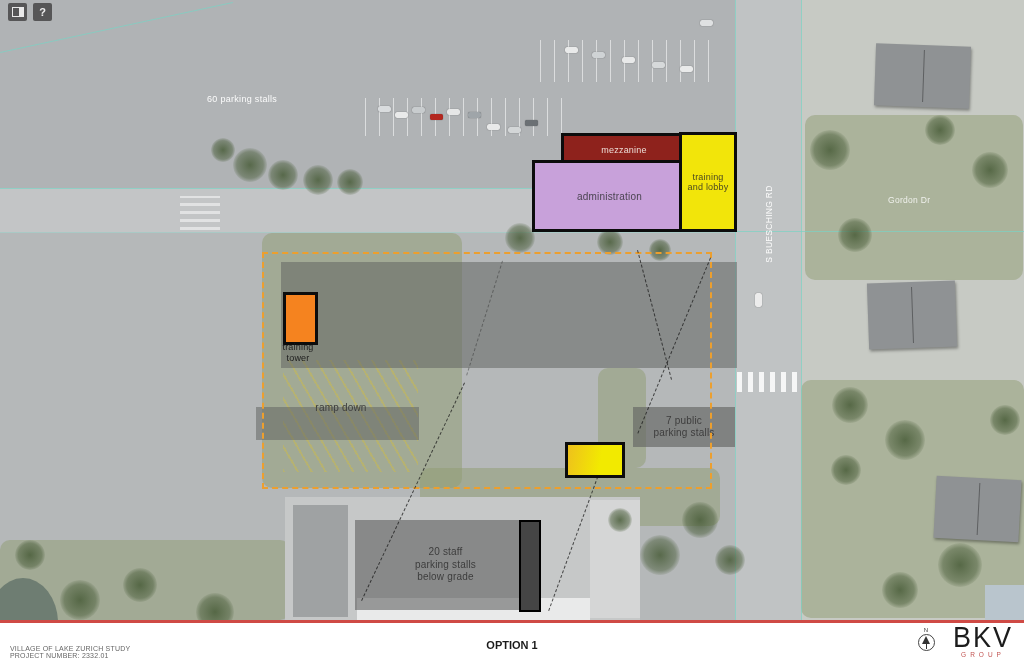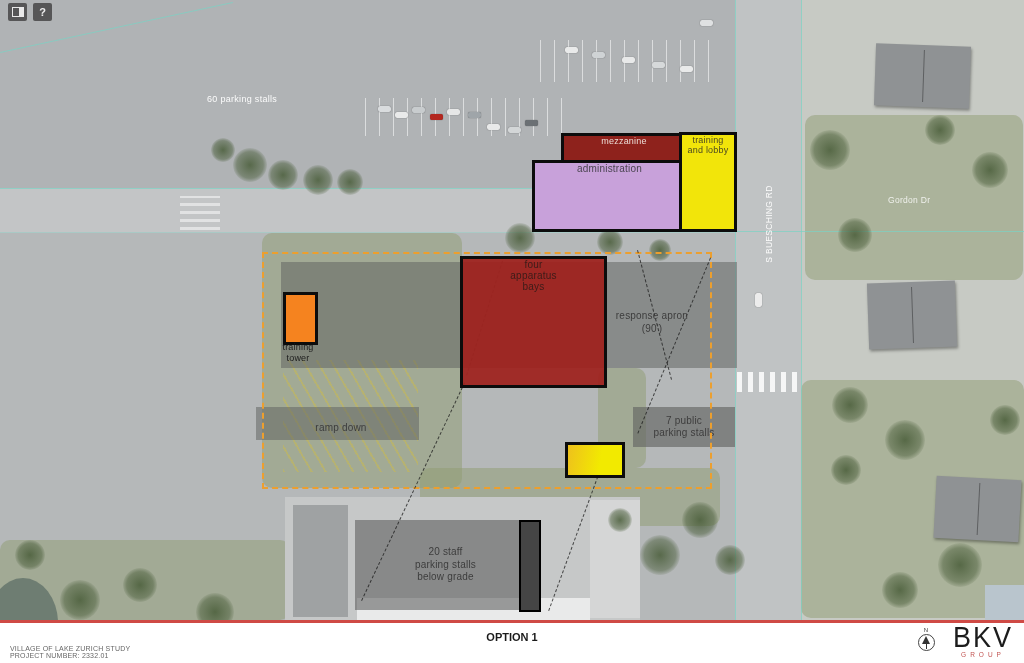--- a/index.html
+++ b/index.html
@@ -20,36 +20,36 @@
   .yellowhatch{background:repeating-linear-gradient(60deg,rgba(200,185,80,.5) 0 2px,transparent 2px 12px);}
   .crosswalk{background:repeating-linear-gradient(90deg,rgba(255,255,255,.85) 0 5px,transparent 5px 11px);}
   .crosswalk2{background:repeating-linear-gradient(0deg,rgba(255,255,255,.5) 0 3px,transparent 3px 8px);}
   .house{background:#8f9294;box-shadow:1px 2px 3px rgba(0,0,0,.35);}
   .ridge{position:absolute;left:50%;top:8%;width:1px;height:84%;background:rgba(0,0,0,.35);}
   .cyan{background:rgba(122,211,196,.7);}
   
   .apron{background:rgba(95,97,95,.52);z-index:2;}
   .boundary{left:262px;top:252px;width:446px;height:233px;border:2px dashed #ec9f2e;z-index:3;}
   .dash{height:0;border-top:1px dashed rgba(25,25,25,.75);transform-origin:0 0;z-index:4;}
-  .blk{border:3px solid #0c0c0c;z-index:5;display:flex;align-items:flex-start;justify-content:center;
+  .blk{border:3px solid #0c0c0c;z-index:5;display:flex;align-items:center;justify-content:center;
        text-align:center;white-space:pre-line;letter-spacing:.2px;}
   .lbl{z-index:6;text-align:center;white-space:pre-line;color:#3d3d3d;font-size:10px;line-height:1.25;letter-spacing:.2px;}
   .white-lbl{color:rgba(255,255,255,.95);font-size:9px;letter-spacing:.3px;z-index:2;}
   
   .tbtn{width:19px;height:18px;background:rgba(66,66,66,.82);border-radius:2px;z-index:10;
         display:flex;align-items:center;justify-content:center;color:#ededed;
         font-size:11px;font-weight:bold;cursor:pointer;}
   .panel-glyph{width:10px;height:8px;border:1px solid #e9e9e9;position:relative;}
   .panel-glyph::after{content:"";position:absolute;right:0;top:0;width:4px;height:8px;background:#e9e9e9;}
   
   .footer{position:absolute;left:0;top:620px;width:1024px;height:43px;background:#ffffff;
           border-top:3px solid #cf4a45;box-sizing:border-box;z-index:20;}
   .f-title{position:absolute;left:10px;top:6px;font-size:12.5px;font-weight:bold;color:#121212;letter-spacing:.3px;}
   .f-sub{position:absolute;left:10px;font-size:7px;color:#666;letter-spacing:.2px;}
-  .f-option{position:absolute;left:0;top:8px;width:100%;text-align:center;font-size:11px;font-weight:bold;color:#1a1a1a;}
+  .f-option{position:absolute;left:0;top:16px;width:100%;text-align:center;font-size:11px;font-weight:bold;color:#1a1a1a;}
   .north{position:absolute;left:916px;top:4px;width:20px;height:30px;text-align:center;}
   .north .n{font-size:6px;color:#333;line-height:6px;}
   .north .circ{position:relative;margin:1px auto 0;width:15px;height:15px;border:1px solid #444;border-radius:50%;}
   .north .tri{position:absolute;left:50%;top:1px;margin-left:-4px;width:0;height:0;
               border-left:4px solid transparent;border-right:4px solid transparent;border-bottom:8px solid #333;}
   .north .stem{position:absolute;left:50%;top:8px;width:1px;height:6px;background:#333;}
   .bkv{position:absolute;left:948px;top:1px;width:70px;text-align:center;}
   .bkv .name{font-size:27px;line-height:27px;color:#1c1c1c;letter-spacing:2px;transform:scaleY(1.08);}
   .bkv .grp{font-size:6.5px;color:#c25452;letter-spacing:4px;margin-top:0;}
 </style>
@@ -163,31 +163,25 @@
     <div class="abs dash" style="left:711px;top:258px;width:190px;transform:rotate(112.5deg);"></div>
     <div class="abs dash" style="left:503px;top:261px;width:120px;transform:rotate(107.4deg);opacity:.5;"></div>
 
     <div class="abs blk" style="left:561px;top:133px;width:120px;height:28px;background:#8e221c;color:#ecdcd6;font-size:9px;">
       <span>mezzanine</span></div>
     <div class="abs blk" style="left:532px;top:160px;width:149px;height:66px;background:#c8a1da;color:#4b4452;font-size:10px;">
       <span>administration</span></div>
     <div class="abs blk" style="left:679px;top:132px;width:52px;height:94px;background:#f2e50a;color:#4c4a22;font-size:9px;">
       <span>training
 and lobby</span></div>
-    <div class="abs blk" style="left:460px;top:256px;width:141px;height:126px;background:rgba(158,31,27,.92);color:#3c1c19;font-size:10px;">
-      <span>four
-apparatus
-bays</span></div>
     <div class="abs blk" style="left:565px;top:442px;width:54px;height:30px;background:linear-gradient(100deg,#eec11c,#f2ea00 60%);z-index:6;"></div>
     <div class="abs blk" style="left:283px;top:292px;width:29px;height:47px;background:#f5831f;"></div>
     <div class="abs" style="left:519px;top:520px;width:18px;height:88px;background:#454545;border:2px solid #000;z-index:6;"></div>
 
-    <div class="abs lbl" style="left:592px;top:310px;width:120px;">response apron
-(90')</div>
-    <div class="abs lbl" style="left:296px;top:422px;width:90px;">ramp down</div>
+    <div class="abs lbl" style="left:296px;top:402px;width:90px;">ramp down</div>
     <div class="abs lbl" style="left:269px;top:342px;width:58px;color:#1d1d1d;font-size:9px;">training
 tower</div>
 
     <div class="abs white-lbl" style="left:207px;top:94px;">60 parking stalls</div>
     <div class="abs white-lbl" style="left:723px;top:219px;width:92px;text-align:center;font-size:8.5px;transform:rotate(-90deg);">S BUESCHING RD</div>
     <div class="abs white-lbl" style="left:888px;top:195px;font-size:8.5px;opacity:.85;">Gordon Dr</div>
 
     <div class="abs tbtn" style="left:8px;top:3px;">
       <span class="panel-glyph"></span>
     </div>

